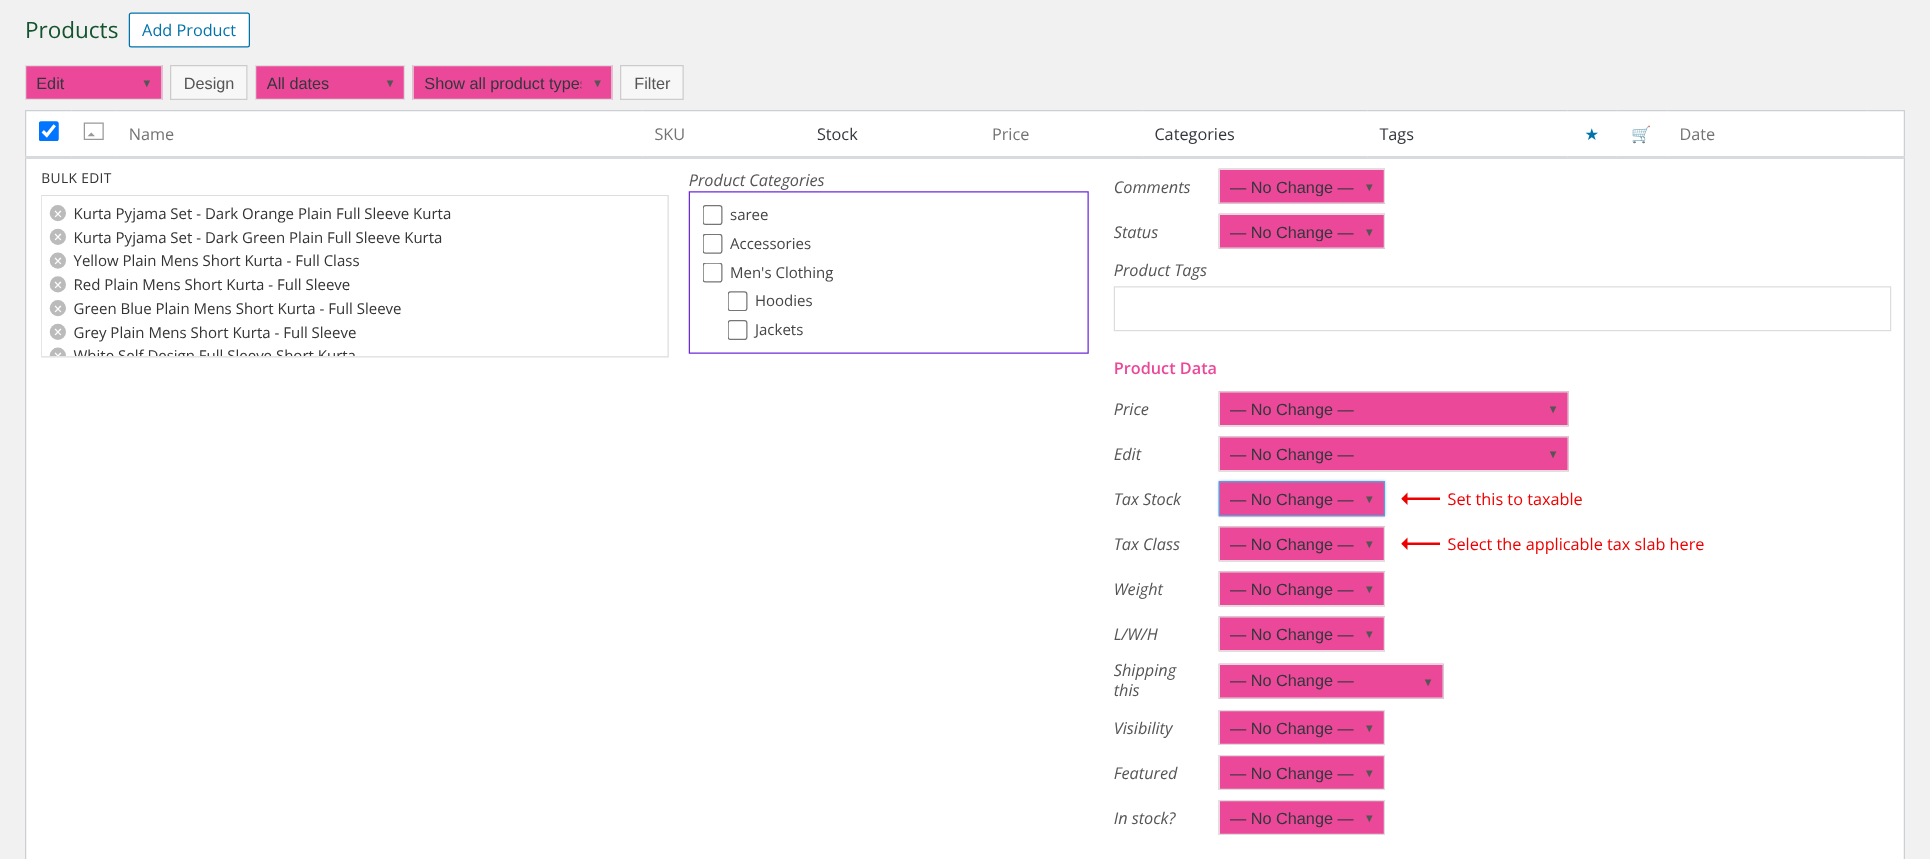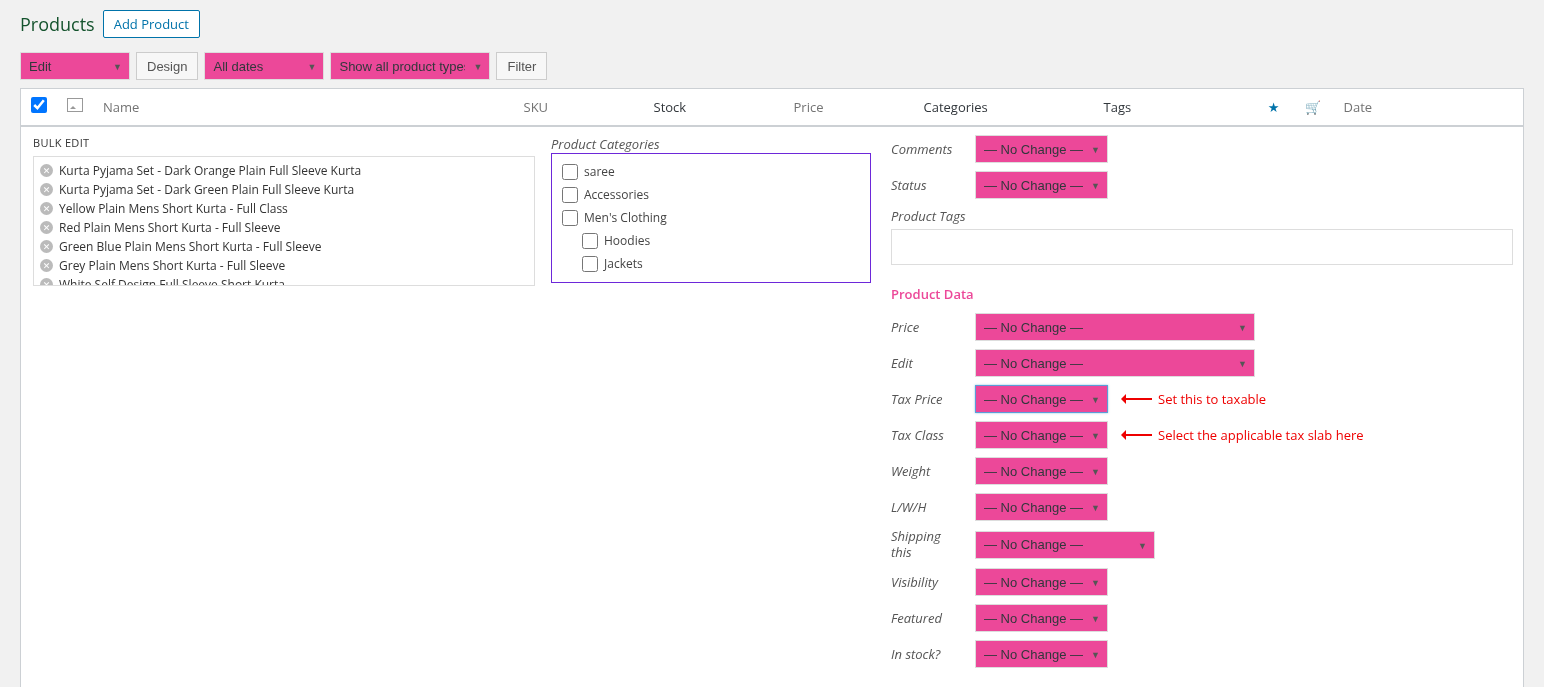--- a/index.html
+++ b/index.html
@@ -169,21 +169,21 @@
 
             <div class="field-row">
               <span class="lbl">Price</span>
               <span class="select-wrap wide"><select><option>— No Change —</option></select></span>
             </div>
             <div class="field-row">
               <span class="lbl">Edit</span>
               <span class="select-wrap wide"><select><option>— No Change —</option></select></span>
             </div>
             <div class="field-row highlight">
-              <span class="lbl">Tax Price</span>
+              <span class="lbl">Tax Stock</span>
               <span class="select-wrap"><select><option>— No Change —</option></select></span>
               <span class="anno">
                     <span class="arrow"></span>
                     <span>Set this to taxable</span>
                   </span>
             </div>
             <div class="field-row">
               <span class="lbl">Tax Class</span>
               <span class="select-wrap"><select><option>— No Change —</option></select></span>
               <span class="anno">

